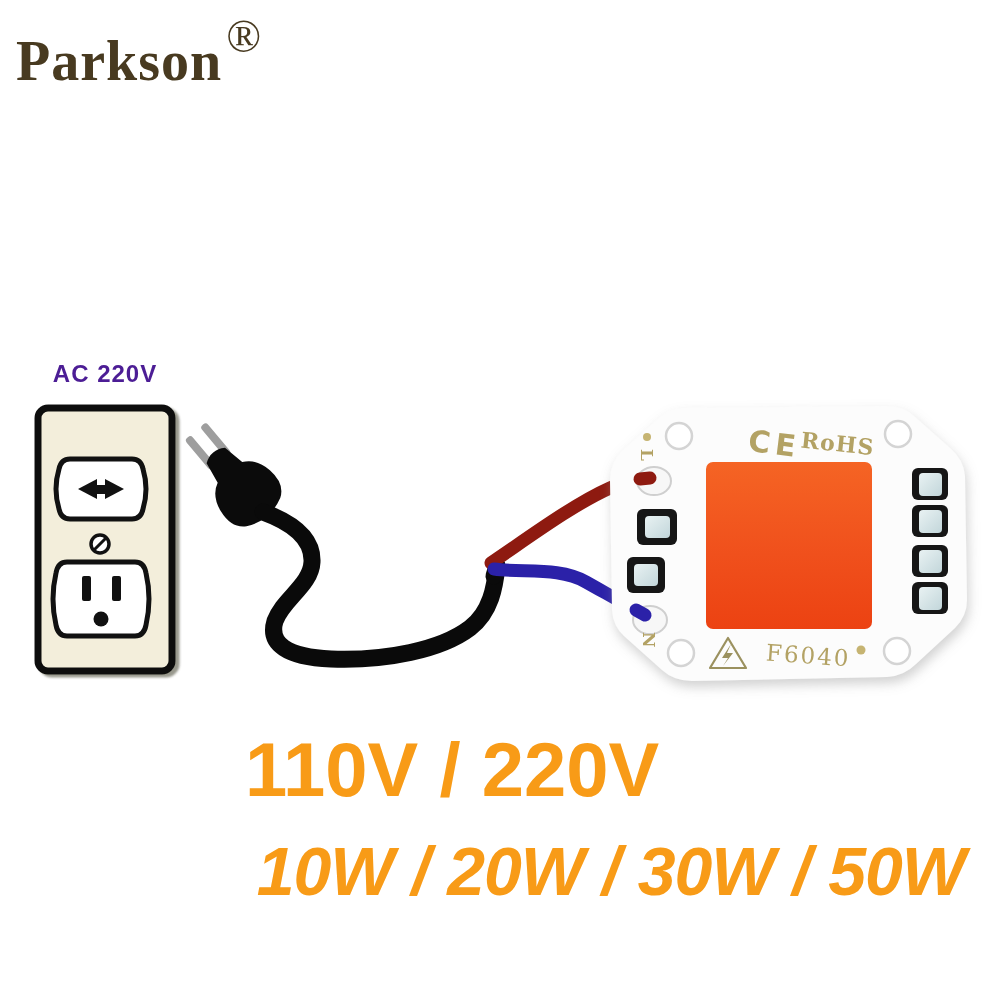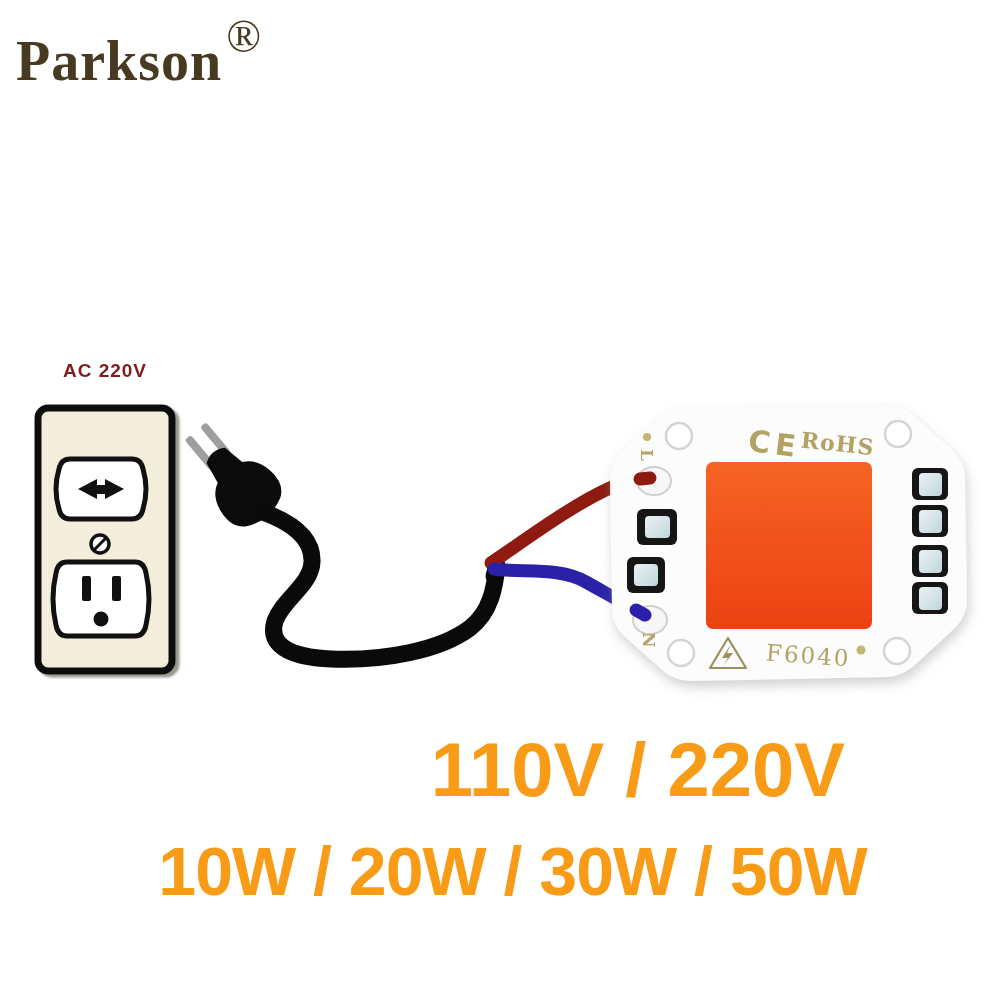--- a/index.html
+++ b/index.html
@@ -9,29 +9,29 @@
   }
   .brand{
     position:absolute;left:16px;top:10px;
     font-family:"Liberation Serif", serif;
     color:#483a20;white-space:nowrap;
   }
   .brand-name{font-size:56px;font-weight:600;letter-spacing:1px;line-height:1.1;}
   .brand-reg{font-size:46px;vertical-align:28px;margin-left:4px;font-weight:400;}
   .ac-label{
     position:absolute;left:30px;top:360px;width:150px;text-align:center;
-    font-size:19px;font-weight:bold;color:#7f1d1d;letter-spacing:1px;
+    font-size:24px;font-weight:bold;color:#4c1d95;letter-spacing:1px;
   }
   .spec-voltage{
-    position:absolute;left:245px;top:726px;width:600px;text-align:right;
+    position:absolute;left:245px;top:726px;width:600px;text-align:left;
     font-size:76px;font-weight:bold;color:#f89b17;letter-spacing:0px;
   }
   .spec-wattage{
-    position:absolute;left:60px;top:832px;width:905px;text-align:center;
-    font-size:68px;font-weight:bold;color:#f89b17;letter-spacing:-1px;
+    position:absolute;left:60px;top:832px;width:905px;text-align:right;
+    font-size:68px;font-weight:bold;color:#f89b17;letter-spacing:-1px;font-style:italic;
   }
   svg{position:absolute;left:0;top:0;}
   .gold-text{fill:#b3a264;font-family:"DejaVu Serif", serif;}
 </style>
 </head>
 <body>
 
 <div class="brand"><span class="brand-name">Parkson</span><span class="brand-reg">®</span></div>
 
 <div class="ac-label">AC 220V</div>

